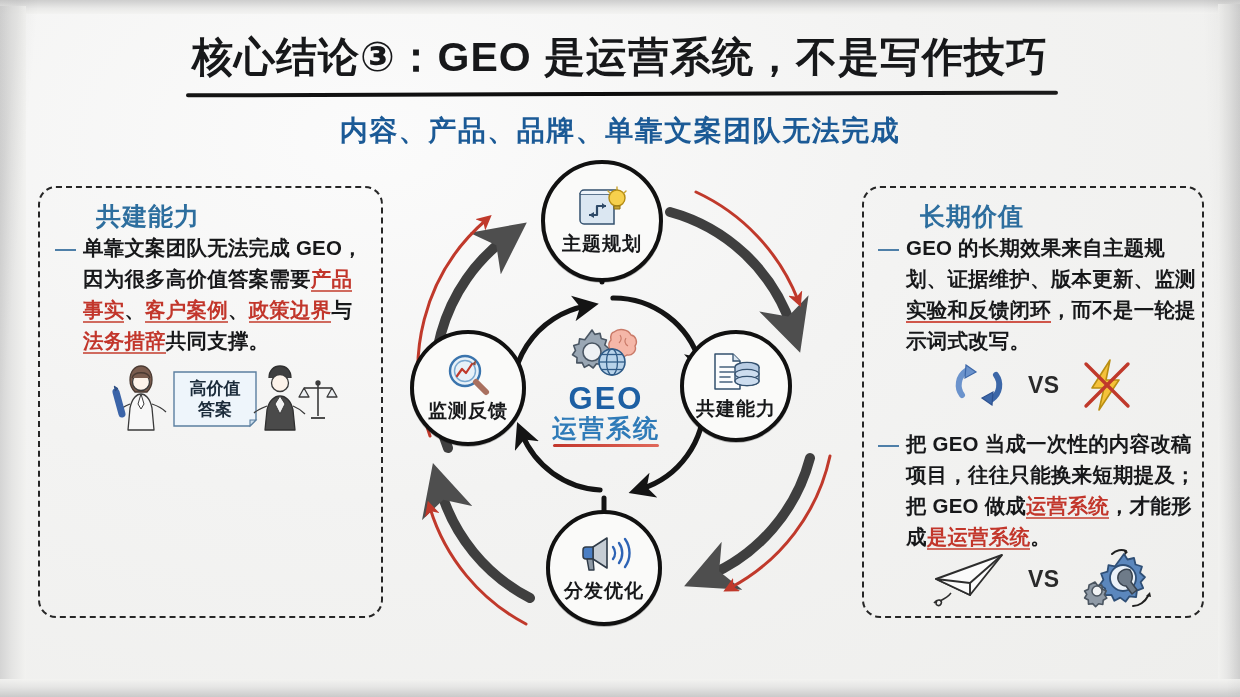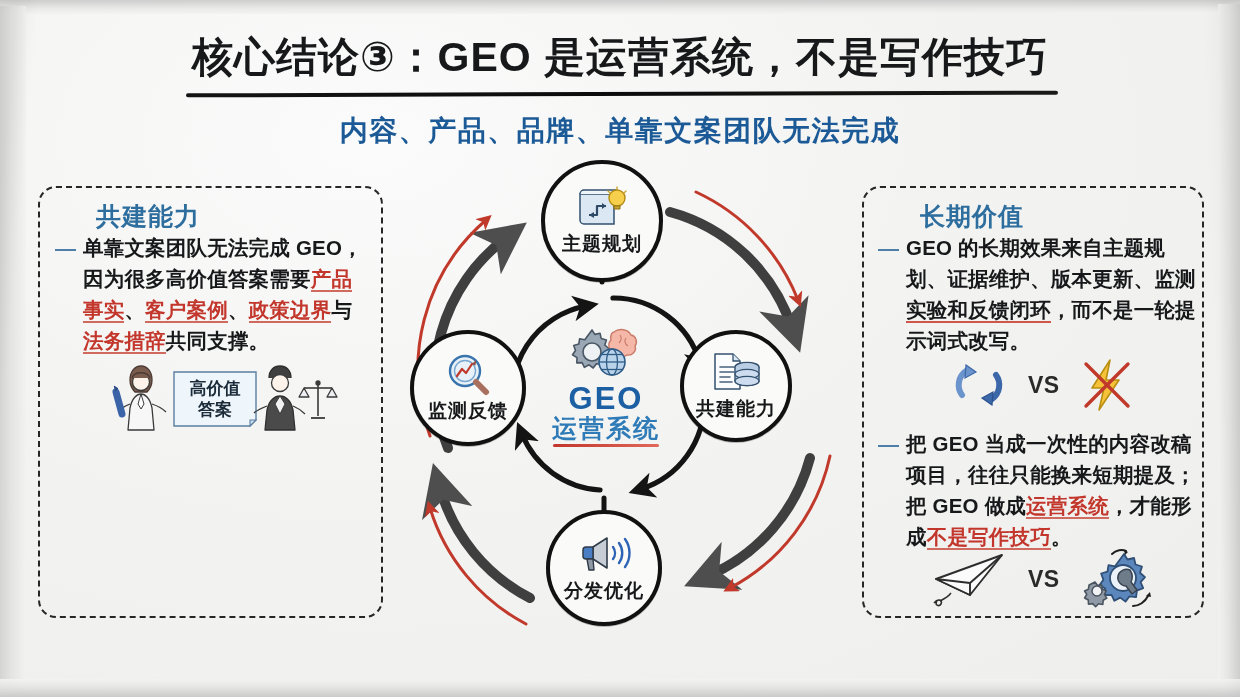--- a/index.html
+++ b/index.html
@@ -212,21 +212,21 @@
   <div class="panel" id="panel-right"></div>
   <div class="panel-heading" id="rp-head">长期价值</div>
 
   <div class="bullet-block" id="rp-b1">
     <span class="dash">—</span>
     <span class="btext"><span>GEO 的长期效果来自主题规划、证据维护、版本更新、监测</span><span class="ul-red">实验和反馈闭环</span><span>，而不是一轮提示词式改写。</span></span>
   </div>
 
   <div class="bullet-block" id="rp-b2">
     <span class="dash">—</span>
-    <span class="btext"><span>把 GEO 当成一次性的内容改稿项目，往往只能换来短期提及；把 GEO 做成</span><span class="hl-red">运营系统</span><span>，才能形成</span><span class="hl-red">不是写作技巧</span><span>。</span></span>
+    <span class="btext"><span>把 GEO 当成一次性的内容改稿项目，往往只能换来短期提及；把 GEO 做成</span><span class="hl-red">运营系统</span><span>，才能形成</span><span class="hl-red">是运营系统</span><span>。</span></span>
   </div>
 
   <div class="vs-row" id="vs1">
     <svg width="62" height="56" viewBox="0 0 62 56">
       <g fill="none" stroke="#3c67a8" stroke-width="6" stroke-linecap="round">
         <path d="M14 38a17 17 0 0 1 4-24" stroke="#6b93cc"></path>
         <path d="M48 18a17 17 0 0 1-4 24" stroke="#3c67a8"></path>
       </g>
       <path d="M18 8l10 7-11 6z" fill="#6b93cc" stroke="#3c67a8" stroke-width="1.2"></path>
       <path d="M44 48l-10-7 11-6z" fill="#3c67a8" stroke="#2d5190" stroke-width="1.2"></path>

